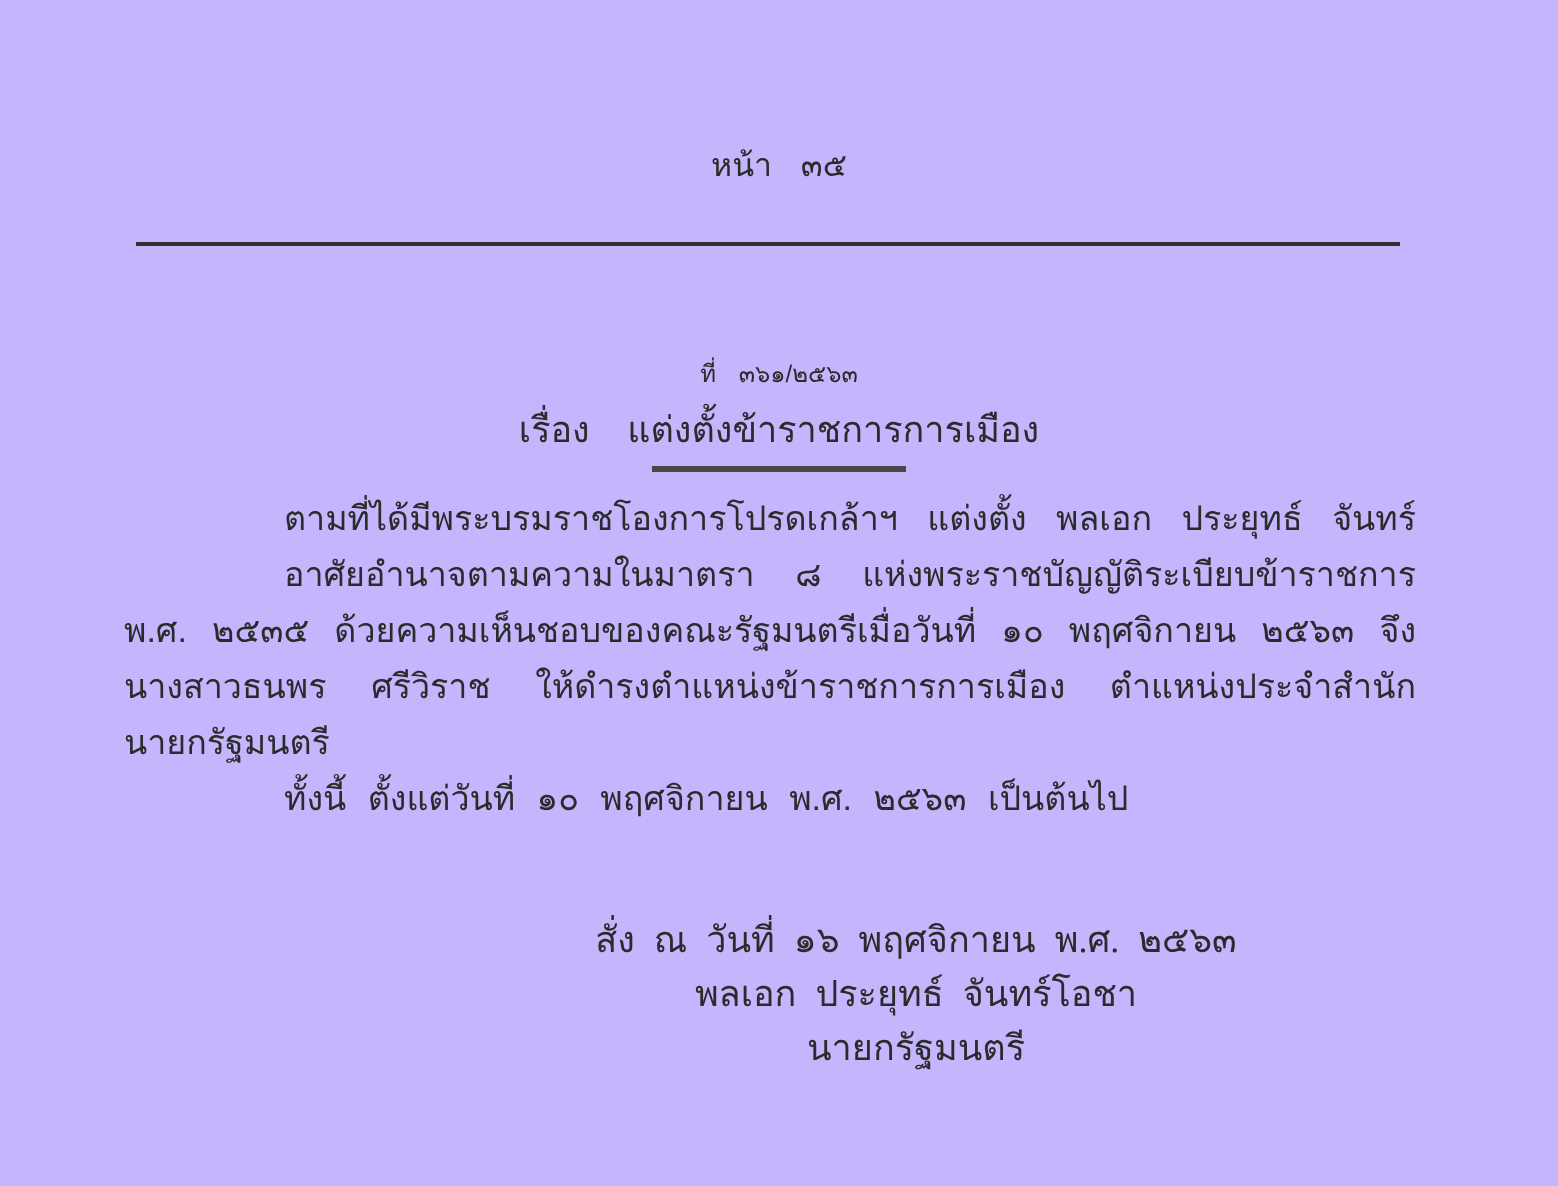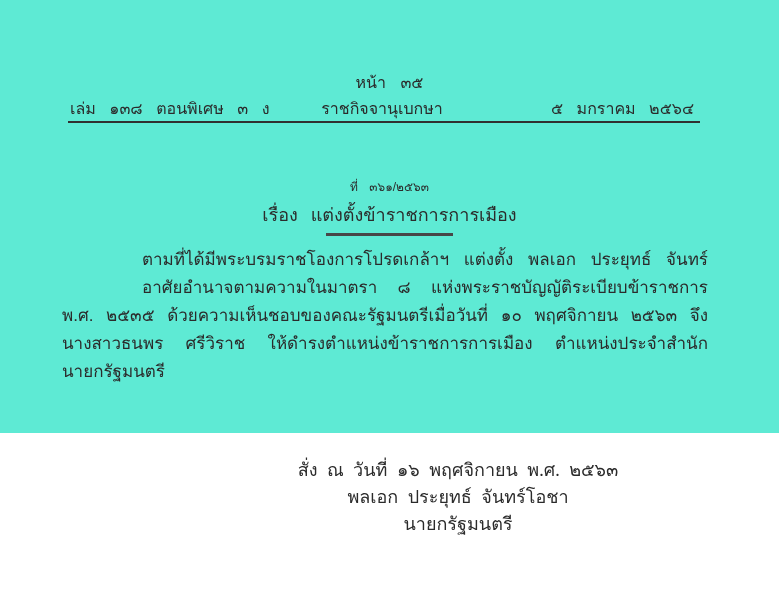--- a/index.html
+++ b/index.html
@@ -10,22 +10,22 @@
   body {
     width: 779px;
     height: 593px;
     overflow: hidden;
     font-family: "Liberation Sans", "DejaVu Sans", sans-serif;
     color: #2b2b2b;
   }
   .page {
     position: relative;
     width: 779px;
-    height: 433px;
-    background: #5eead4;
+    height: 593px;
+    background: #c4b5fd;
   }
   
   .page-label {
     position: absolute;
     top: 70px;
     left: 0;
     width: 100%;
     text-align: center;
     font-size: 16px;
     word-spacing: 10px;
@@ -86,20 +86,21 @@
   }
   .order-subject {
     position: absolute;
     top: 200px;
     left: 0;
     width: 100%;
     text-align: center;
     font-size: 18px;
     word-spacing: 8px;
     white-space: nowrap;
+    font-family: Liberation Mono, monospace;
   }
   .title-divider {
     position: absolute;
     top: 233px;
     left: 326px;
     width: 127px;
     height: 3px;
     background: #474747;
   }
   
@@ -142,38 +143,34 @@
     white-space: nowrap;
   }
 </style>
 </head>
 <body>
 
 <div class="page">
 
   <div class="page-label">หน้า ๓๕</div>
 
-  <div class="header-row">
-    <span class="h-left">เล่ม ๑๓๘ ตอนพิเศษ ๓ ง</span>
-    <span class="h-center">ราชกิจจานุเบกษา</span>
-    <span class="h-right">๕ มกราคม ๒๕๖๔</span>
-  </div>
 
   <div class="header-rule"></div>
 
   <div class="order-number">ที่ ๓๖๑/๒๕๖๓</div>
   <div class="order-subject">เรื่อง แต่งตั้งข้าราชการการเมือง</div>
   <div class="title-divider"></div>
 
   <div class="body-text">
     <div class="body-line indent jl">ตามที่ได้มีพระบรมราชโองการโปรดเกล้าฯ แต่งตั้ง พลเอก ประยุทธ์ จันทร์โอชา</div>
     <div class="body-line indent jl">อาศัยอำนาจตามความในมาตรา ๘ แห่งพระราชบัญญัติระเบียบข้าราชการการเมือง</div>
     <div class="body-line jl">พ.ศ. ๒๕๓๕ ด้วยความเห็นชอบของคณะรัฐมนตรีเมื่อวันที่ ๑๐ พฤศจิกายน ๒๕๖๓ จึงแต่งตั้ง</div>
     <div class="body-line jl">นางสาวธนพร ศรีวิราช ให้ดำรงตำแหน่งข้าราชการการเมือง ตำแหน่งประจำสำนักเลขาธิการ</div>
     <div class="body-line">นายกรัฐมนตรี</div>
+    <div class="body-line indent">ทั้งนี้ ตั้งแต่วันที่ ๑๐ พฤศจิกายน พ.ศ. ๒๕๖๓ เป็นต้นไป</div>
   </div>
 
   <div class="signature-block">
     <div class="sig-line">สั่ง ณ วันที่ ๑๖ พฤศจิกายน พ.ศ. ๒๕๖๓</div>
     <div class="sig-line">พลเอก ประยุทธ์ จันทร์โอชา</div>
     <div class="sig-line">นายกรัฐมนตรี</div>
   </div>
 
 </div>
 

